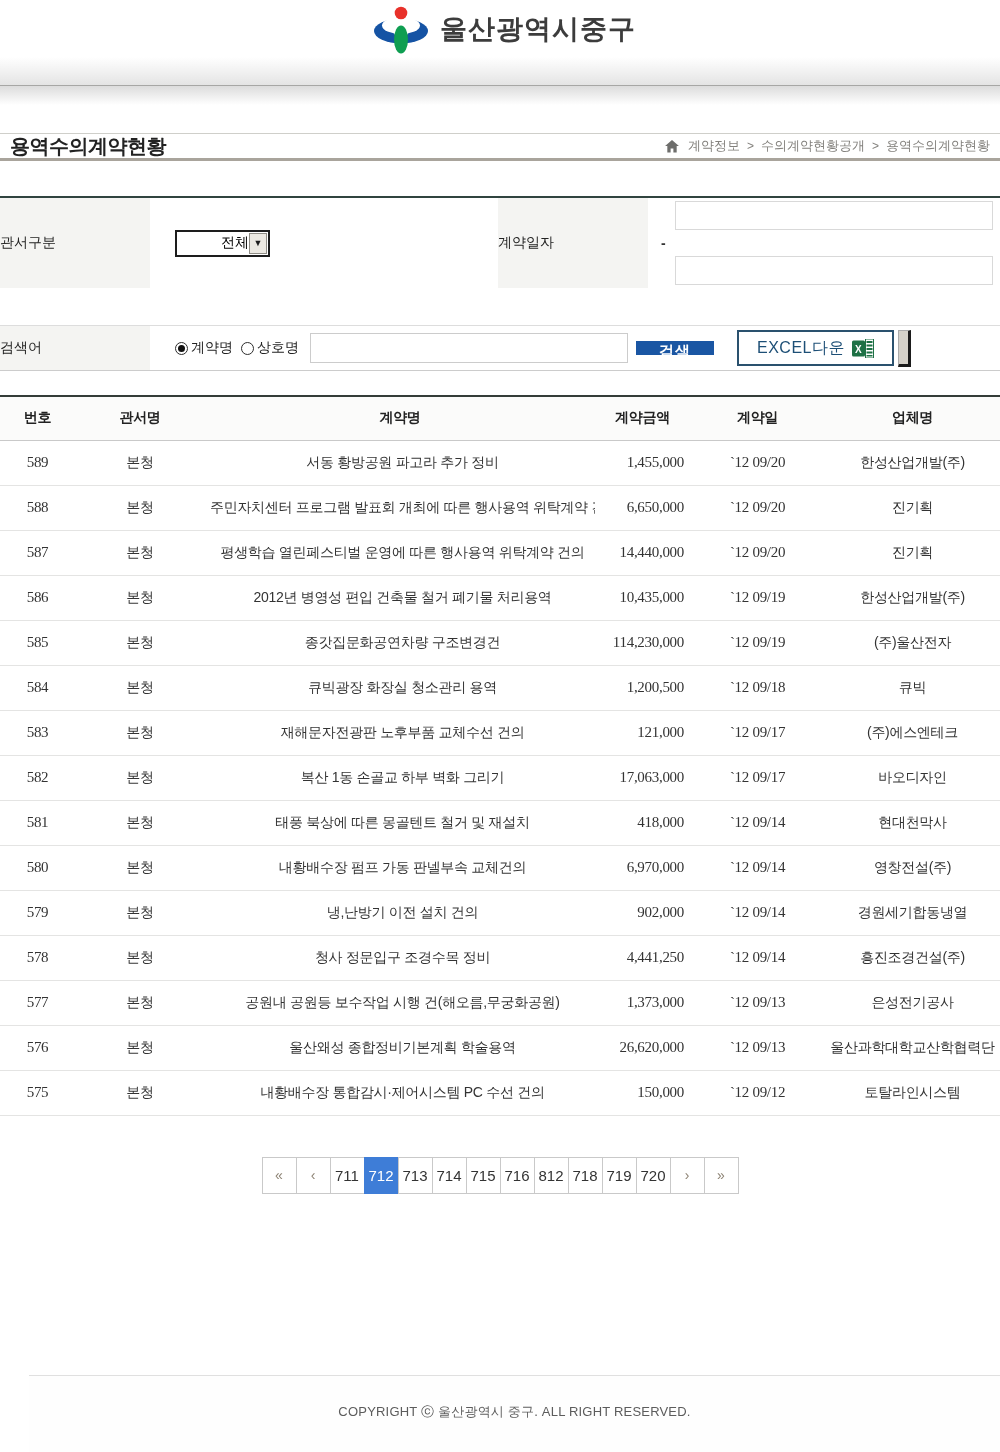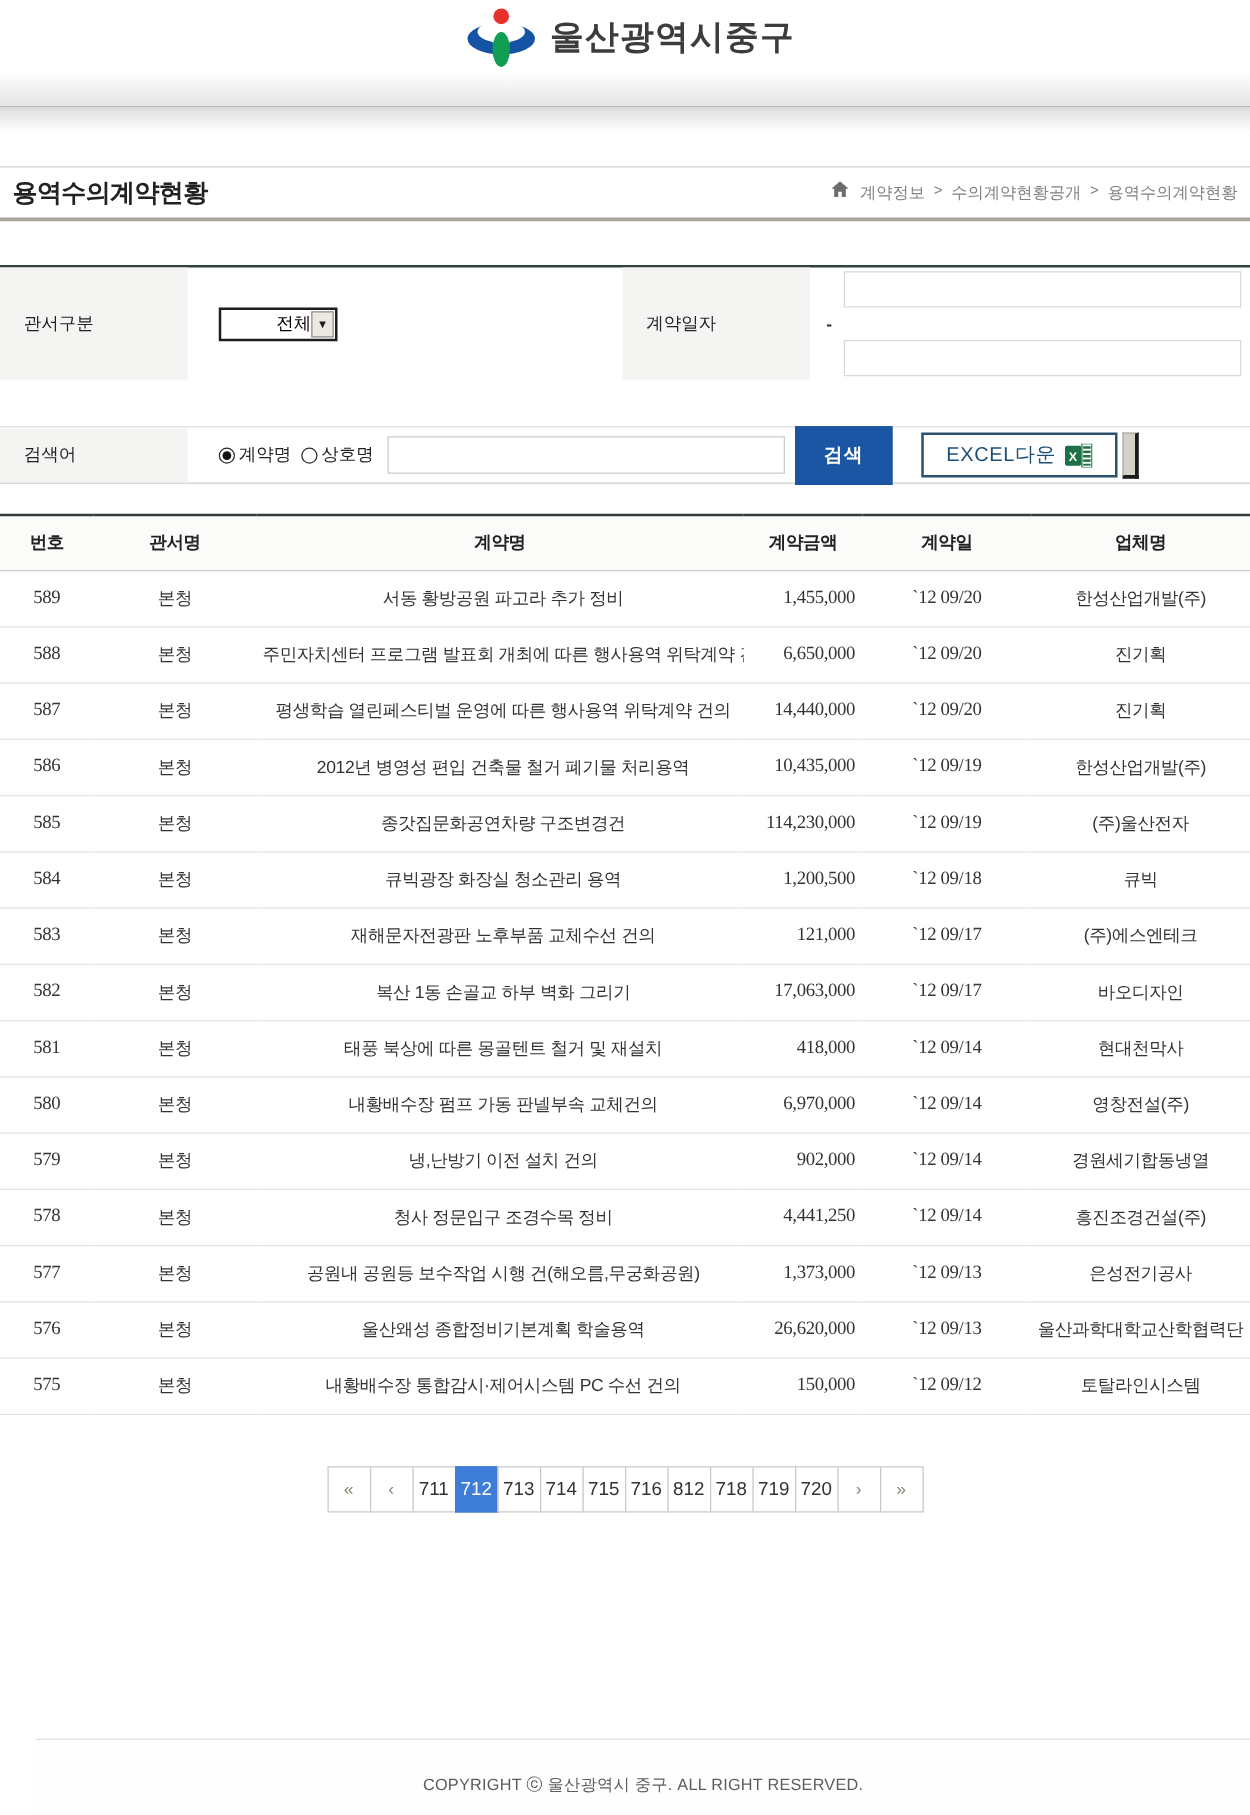--- a/index.html
+++ b/index.html
@@ -17,39 +17,39 @@
   .logo-text { font-size:27px; font-weight:bold; color:#3c3c3c; letter-spacing:1px; margin-left:10px; }
 
   .grad-top { height:28px; background:linear-gradient(#ffffff,#e4e4e4); }
   .hr-line { height:1px; background:#a7a7a5; }
   .grad-bottom { height:19px; background:linear-gradient(#dcdcdc,#ffffff); }
   .spacer-a { height:28px; }
 
   
   .title-bar {
     border-top:1px solid #cfcfca; border-bottom:3px solid #a9a49c;
-    height:44px; display:flex; align-items:center; justify-content:space-between;
+    height:28px; display:flex; align-items:center; justify-content:space-between;
     padding:0 10px;
   }
   .page-title { font-size:20px; font-weight:bold; color:#222; letter-spacing:-0.5px; }
-  .breadcrumb { display:flex; font-size:13px; color:#83817d; gap:7px; }
+  .breadcrumb { display:flex; align-items:center; font-size:13px; color:#83817d; gap:7px; }
   .breadcrumb .crumb { cursor:pointer; }
   .breadcrumb .sep { color:#83817d; font-size:12px; }
   .home-ico { width:14px; height:13px; fill:#6e6e6c; margin-right:2px; }
 
   .spacer-b { height:35px; }
 
   
   .search-form { border-top:2px solid #30443f; border-bottom:1px solid #cccccc; }
   .sf-row { display:flex; align-items:stretch; }
   .sf-row1 { height:90px; }
   .sf-row2 { height:45px; border-top:1px solid #dddddd;margin-top:37px; }
   .sf-label {
     width:150px; background:#f4f4f2; display:flex; align-items:center;
-    padding-left:19px; font-size:14px; color:#222; flex:none;text-align:center;
+    font-size:14px; color:#222; flex:none;text-align:center;
   }
   .sf-cell { display:flex; align-items:center; }
   .cell-office { width:348px; }
   .cell-date { flex:1; position:relative; }
 
   
   .fake-select {
     margin-left:25px; width:95px; height:27px; background:#fff;
     border:2px solid #1d1d1d; display:flex; align-items:center; cursor:pointer;
   }
@@ -65,21 +65,21 @@
   .date-dash { position:absolute; left:13px; top:50%; transform:translateY(-50%); font-size:14px; color:#333; font-weight:bold; }
 
   .cell-keyword { flex:1; padding-left:25px; gap:0; }
   .radio-group { display:flex; align-items:center; }
   .radio { width:13px; height:13px; border:1px solid #2d2d2d; border-radius:50%; background:#fff;
            display:inline-flex; align-items:center; justify-content:center; cursor:pointer; flex:none; }
   .radio.checked::after { content:""; width:7px; height:7px; border-radius:50%; background:#111; }
   .radio-label { font-size:14px; color:#222; margin:0 8px 0 3px; }
   .keyword-input { width:318px; height:30px; border:1px solid #cccccc; background:#fff; font-size:14px; padding:0 8px; margin-left:3px; }
   .search-btn {
-    margin-left:8px; width:78px; height:47px; background:#1a56a3; border:1px solid #1a56a3;
+    margin-left:8px; width:78px; height:14px; background:#1a56a3; border:1px solid #1a56a3;
     color:#fff; font-size:15px; font-weight:bold; letter-spacing:1px; cursor:pointer;
     font-family:inherit;
   }
   .excel-btn {
     margin-left:23px; height:36px; padding:0 18px; background:#fff;
     border:2px solid #2a516e; color:#1d4f76; font-size:16px; letter-spacing:0.5px;
     display:flex; align-items:center; gap:7px; cursor:pointer; font-family:inherit;
   }
   .excel-ico { width:22px; height:19px; }
   .stray-bar {

